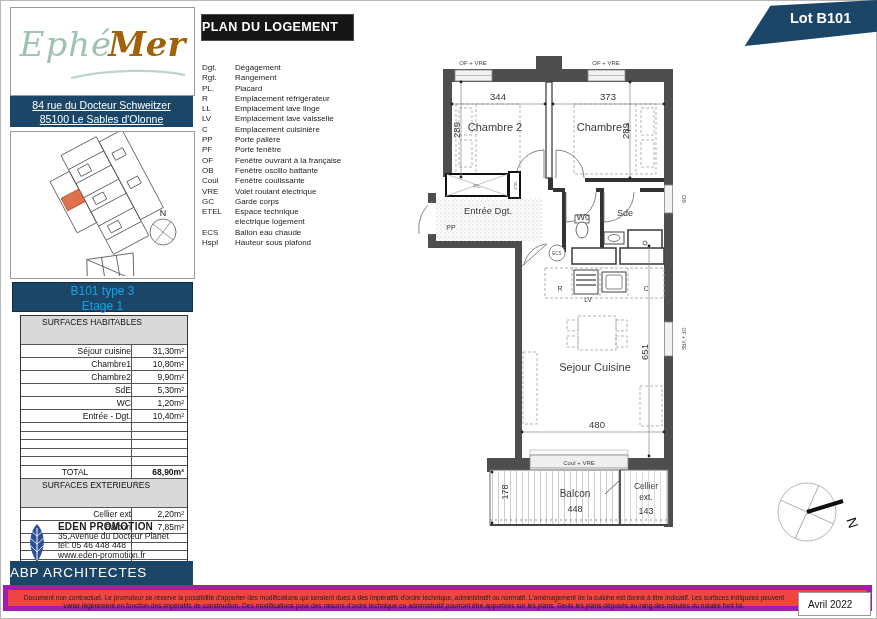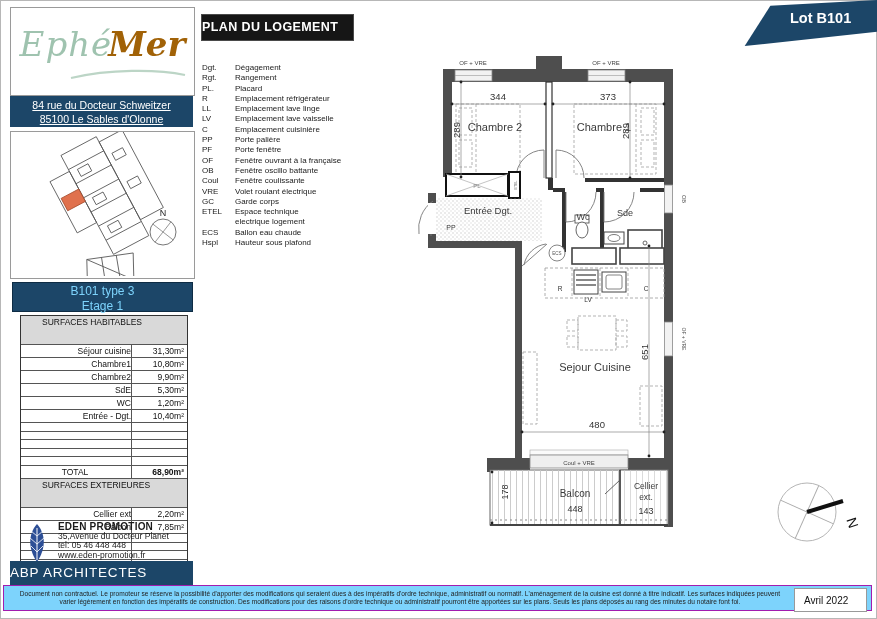--- a/index.html
+++ b/index.html
@@ -7,21 +7,21 @@
         font-family:"Liberation Sans",sans-serif;box-shadow:inset 0 0 0 1px #b7b7b7;}
   .abs{position:absolute;}
   
   .logo-box{left:10px;top:7px;width:183px;height:87px;border:1px solid #9a9a9a;background:#fff;text-align:center;}
   .logo-text{margin-top:16px;font-family:"DejaVu Serif",serif;font-style:italic;font-size:34px;line-height:40px;}
   .logo-ephe{color:#9fc3af;letter-spacing:1px;margin-top:48px;}
   .logo-mer{color:#a16207;font-weight:bold;margin-left:-4px;}
   .addr-banner{left:10px;top:96px;width:183px;height:31px;background:#1c4668;color:#fff;
                text-align:center;font-size:10.5px;line-height:14px;padding-top:2px;box-sizing:border-box;text-decoration:underline;}
   .site-box{left:10px;top:131px;width:183px;height:146px;border:1px solid #9a9a9a;background:#fff;}
-  .unit-banner{left:12px;top:282px;width:181px;height:30px;background:#1c4668;color:#7dd3fc;border:1px solid #0e2c44;
+  .unit-banner{left:12px;top:282px;width:181px;height:30px;background:#1c4668;color:#0ea5e9;border:1px solid #0e2c44;
                text-align:center;font-size:12px;line-height:14.5px;box-sizing:border-box;padding-top:1px;}
   
   .stable{left:20px;top:315px;width:166px;border:1.5px solid #333;background:#fff;font-size:8.5px;color:#111;}
   .srow{display:flex;border-top:1px solid #555;height:12px;line-height:12px;}
   .srow.empty{height:7.6px;line-height:7.6px;}
   .scell-l{flex:1;padding-left:4px;overflow:hidden;white-space:nowrap;text-align:right;}
   .scell-v{width:52px;border-left:1px solid #555;text-align:right;padding-right:3px;}
   .shead{background:#d9d9d9;font-weight:normal;padding-left:21px;height:28px;line-height:12px;border-top:1px solid #555;}
   .shead.first{border-top:none;}
   .stotal .scell-l{text-align:center;padding-right:6px;}
@@ -36,21 +36,21 @@
   .plan-title{left:201px;top:14px;width:151px;height:25px;background:#161616;color:#fff;text-align:left;
               font-size:12.5px;font-weight:bold;line-height:25px;letter-spacing:0.4px;border:1px solid #4a4a4a;}
   .legend{left:202px;top:63px;width:215px;font-size:8px;color:#1a1a1a;}
   .legend-row{display:flex;line-height:10.3px;}
   .legend-abbr{width:33px;flex:none;}
   .legend-label{flex:1;white-space:pre-line;}
   
   .lot-badge{left:742px;top:0px;width:135px;height:48px;background:#1c4668;
              clip-path:polygon(21% 12%,100% 0%,100% 66%,2% 96%);}
   
-  .bottom-bar{left:3px;top:585px;width:869px;height:26px;background:#7dd3fc;border:1px solid #a21caf;box-sizing:border-box;}
+  .bottom-bar{left:3px;top:585px;width:869px;height:26px;background:#ef4444;border:5px solid #a21caf;box-sizing:border-box;}
   .disclaimer{position:absolute;left:10px;top:4px;width:772px;font-size:6.6px;line-height:8.2px;color:#222;text-align:center;}
   .date-box{position:absolute;left:790px;top:2px;width:73px;height:24px;background:#fff;border:1px solid #999;
             font-size:10px;line-height:24px;padding-left:9px;box-sizing:border-box;color:#111;}
   svg text{font-family:"Liberation Sans",sans-serif;}
 </style>
 </head>
 <body>
 
 <div class="page">
 

